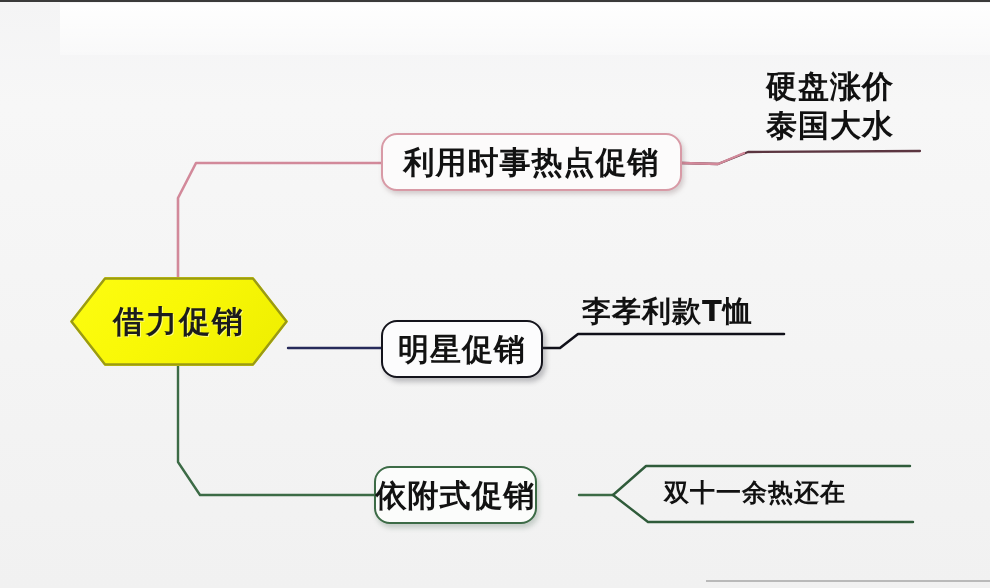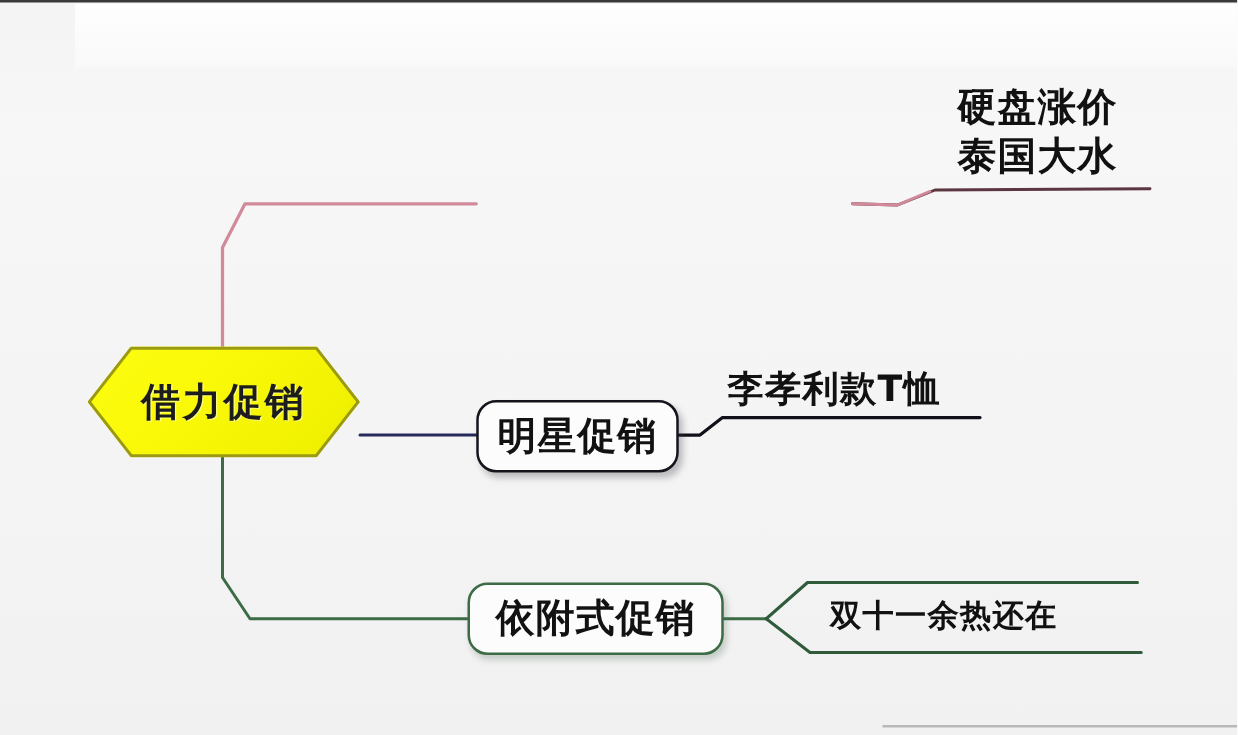--- a/index.html
+++ b/index.html
@@ -74,21 +74,21 @@
     width: 162px;
     height: 58px;
     border: 2.5px solid #14141c;
     box-shadow: 3px 4px 5px rgba(60,60,70,0.30);
     background: #fcfcfd;
   }
   #node-star .node-label { font-size: 31px; }
   #node-attach {
     left: 374px;
     top: 466px;
-    width: 205px;
+    width: 163px;
     height: 58px;
     border: 2.5px solid #3c6b46;
     box-shadow: 2px 4px 5px rgba(70,100,80,0.26);
     background: #fbfcfb;
   }
   #node-attach .node-label { font-size: 31px; }
   #center-node {
     position: absolute;
     left: 70px;
     top: 277px;
@@ -212,20 +212,23 @@
   </svg>
 
   <div id="center-node">
     <div class="hexwrap"></div>
     <svg class="hexborder" viewBox="0 0 218 89" preserveAspectRatio="none">
       <polygon points="35,1.5 183,1.5 216.5,44.5 183,87.5 35,87.5 1.5,44.5" fill="none" stroke="#9a9a15" stroke-width="2.4" stroke-linejoin="round"></polygon>
     </svg>
     <div id="center-label">借力促销</div>
   </div>
 
+  <div class="node" id="node-hotspot">
+    <span class="node-label">利用时事热点促销</span>
+  </div>
 
   <div class="node" id="node-star">
     <span class="node-label">明星促销</span>
   </div>
 
   <div class="node" id="node-attach">
     <span class="node-label">依附式促销</span>
   </div>
 
   <div class="leaf" id="leaf-thai">

